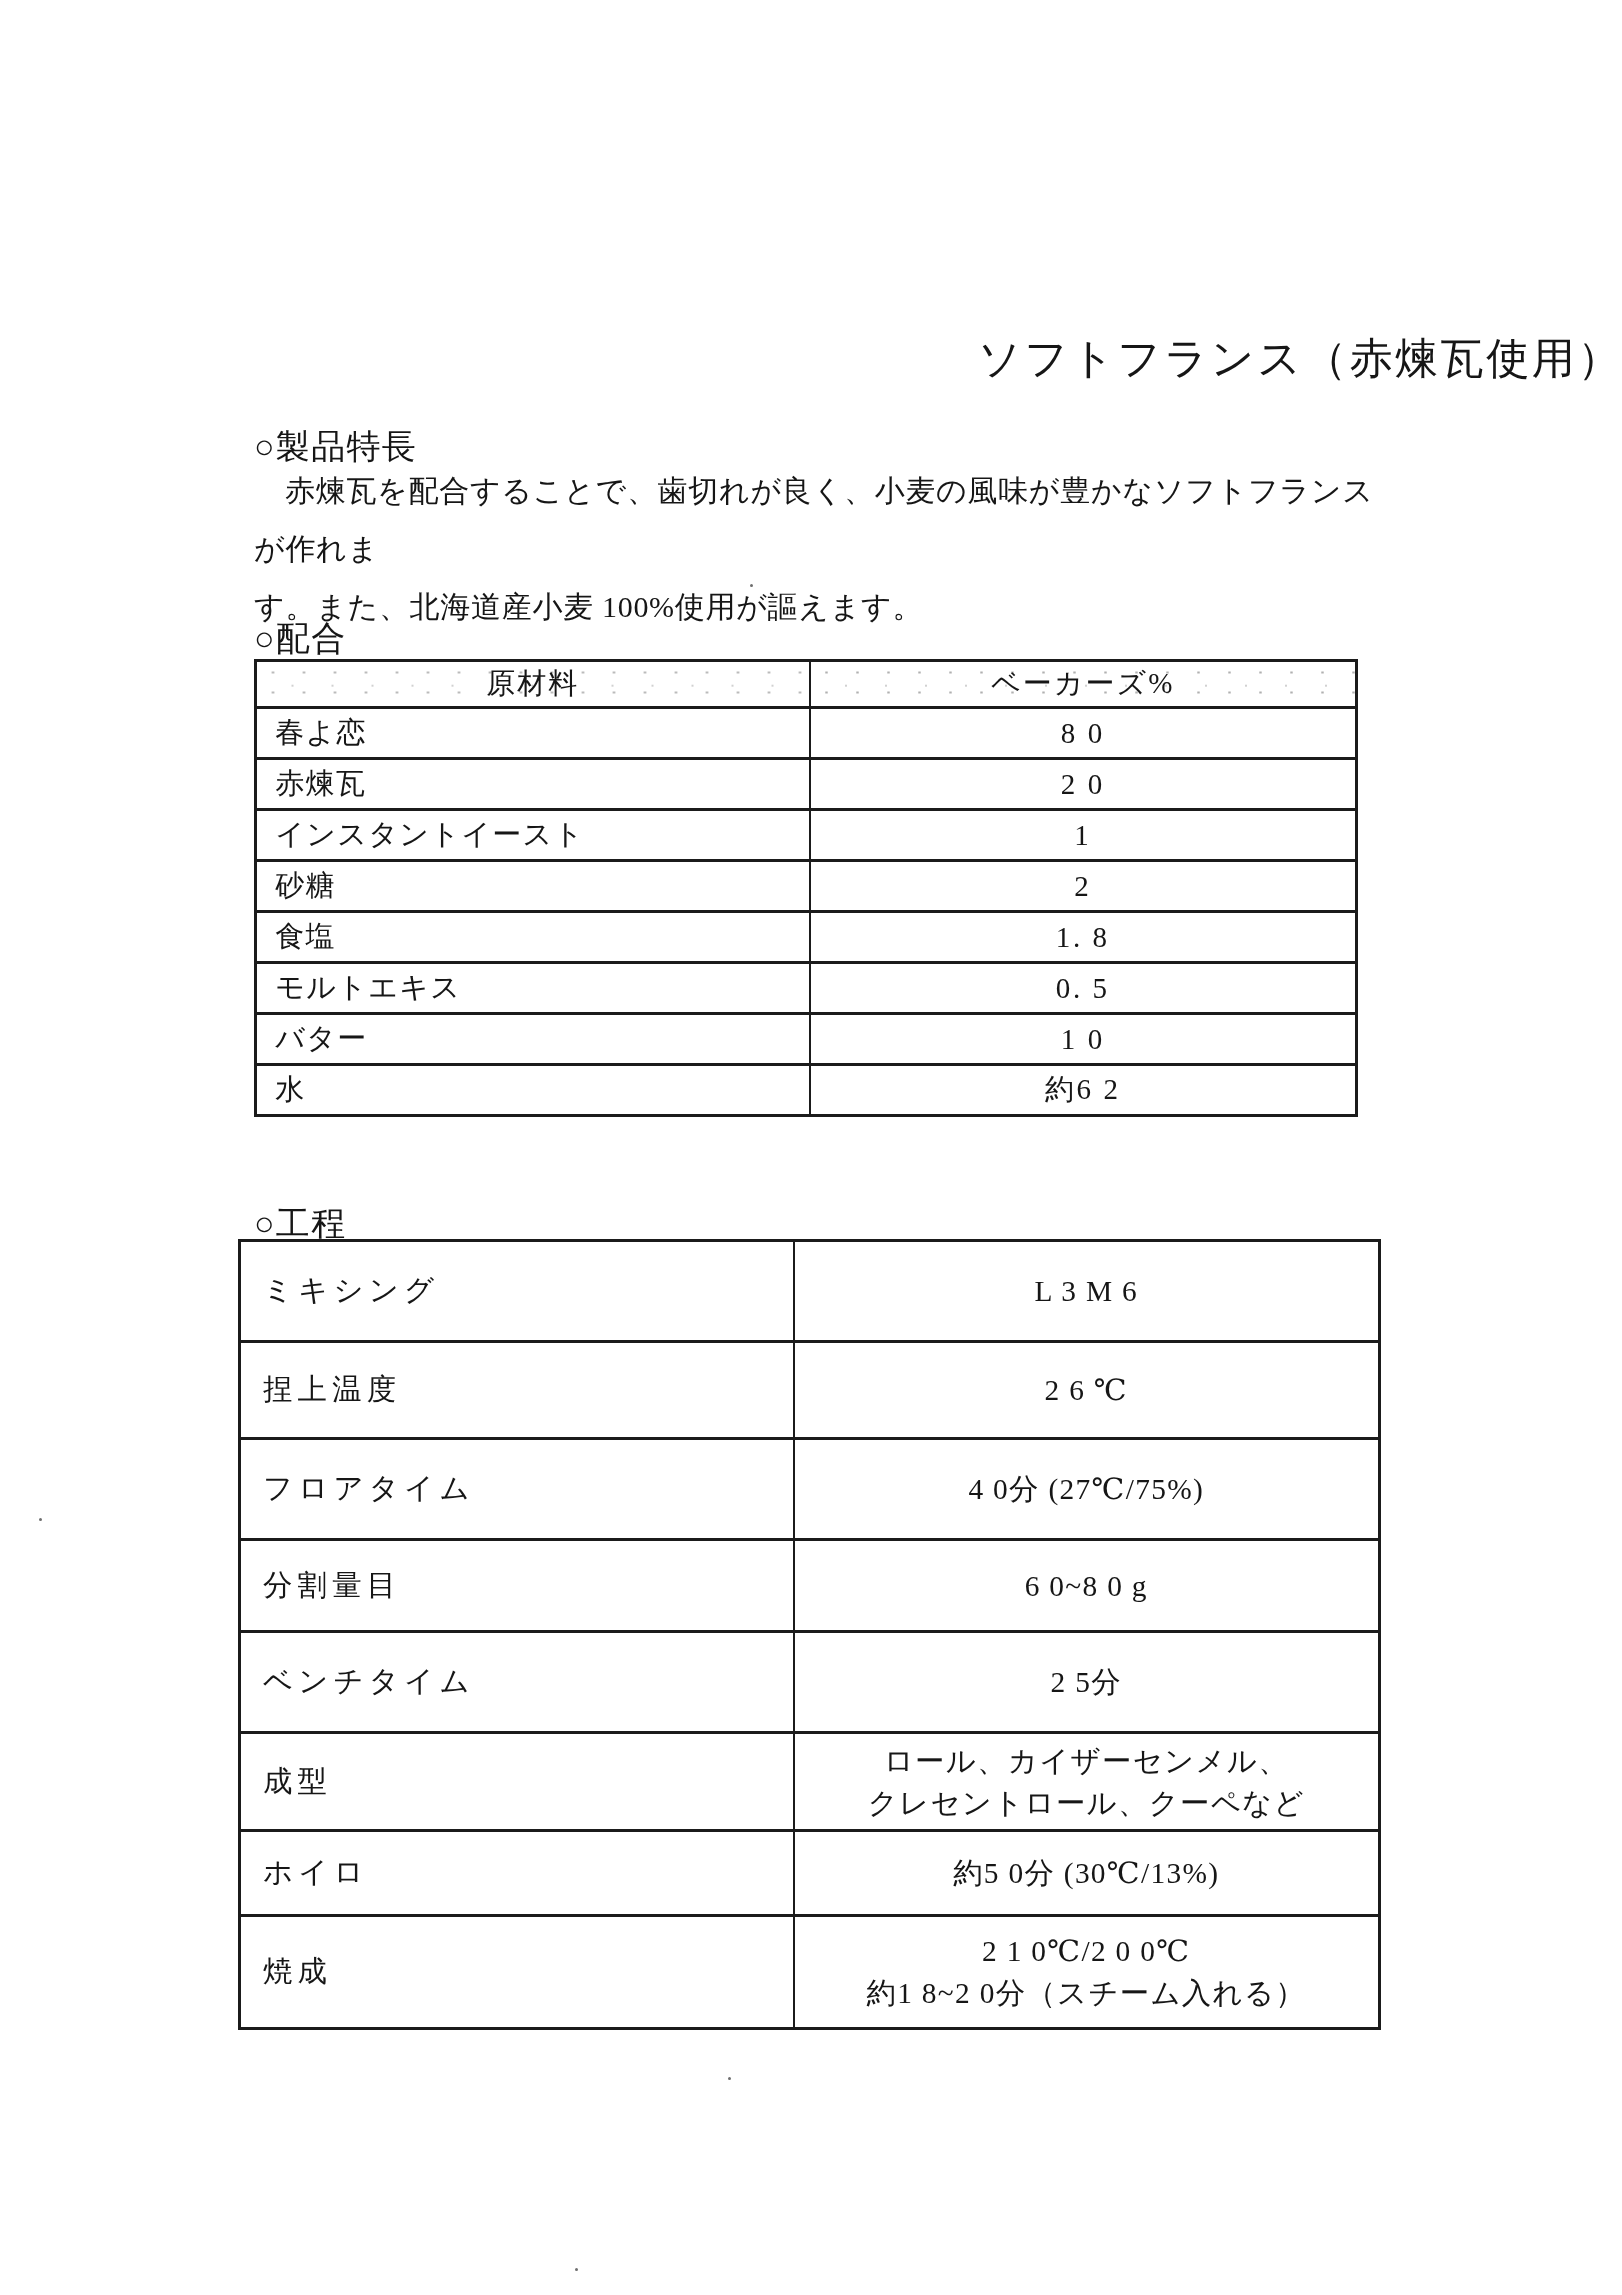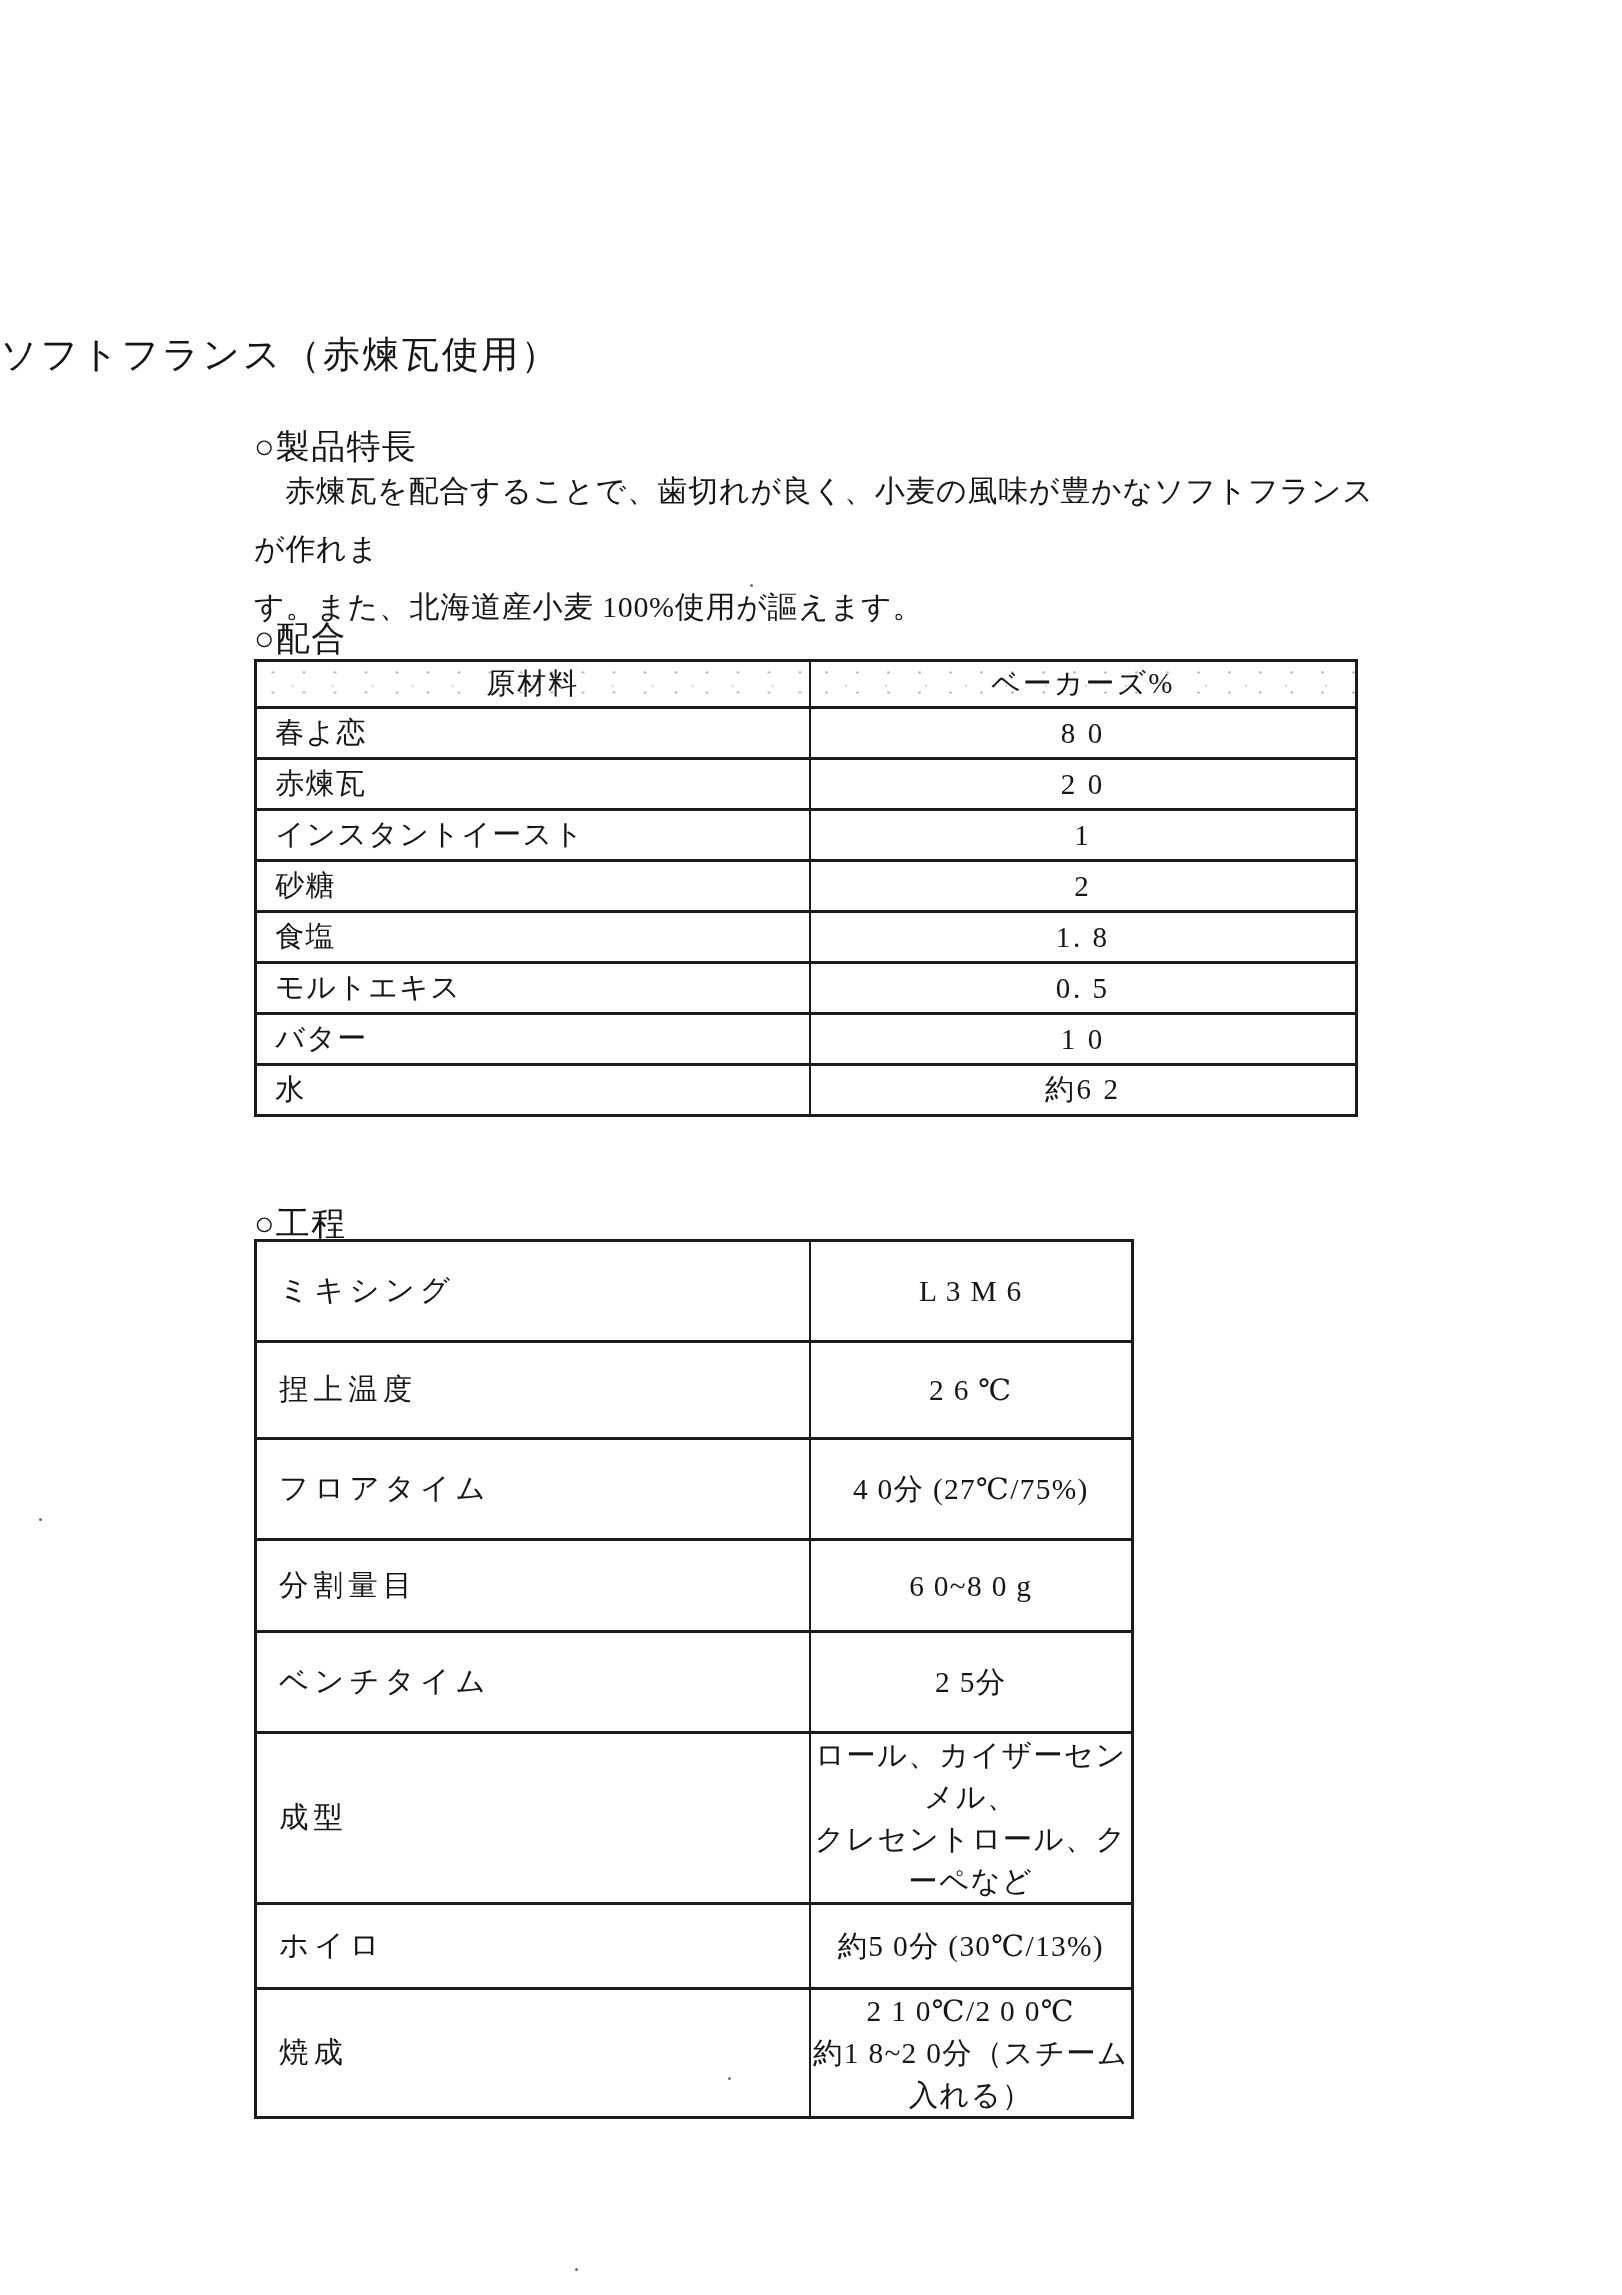--- a/index.html
+++ b/index.html
@@ -12,21 +12,21 @@
     font-family:"Liberation Serif","DejaVu Serif",serif;
     overflow:hidden;
   }
   .header-block {
     position:absolute; top:230px; right:265px;
     text-align:right; font-size:30px; line-height:44px;
     letter-spacing:2px; white-space:nowrap;
   }
   .doc-title {
     position:absolute; top:330px; left:0; width:100%;
-    text-align:left; font-size:37px; letter-spacing:2.6px;
+    text-align:right; font-size:43px; letter-spacing:2.6px;
   }
   .sec-heading {
     position:absolute; left:254px;
     font-size:34px; letter-spacing:1.3px; white-space:nowrap;
   }
   .features-heading { top:424px; }
   .formula-heading  { top:616px; }
   .process-heading  { top:1201px; }
   .para {
     position:absolute; top:462px; left:254px; width:1123px;
@@ -53,21 +53,21 @@
   .formula-table td.ing { text-align:left; padding-left:18.3px; letter-spacing:1.3px; white-space:nowrap; }
   .formula-table td.pct { text-align:center; letter-spacing:2.6px; }
   .speckled th {
     background-image:
       radial-gradient(circle, rgba(110,110,110,.55) 1px, rgba(0,0,0,0) 1.4px),
       radial-gradient(circle, rgba(140,140,140,.40) 0.8px, rgba(0,0,0,0) 1.2px);
     background-size: 31px 20px, 40px 28px;
     background-position: 0 0, 15px 9.2px;
   }
   .process-table {
-    position:absolute; top:1239px; left:254px; width:880px;
+    position:absolute; top:1239px; left:238px; width:1143px;
     border:3.3px solid #1b1b1b;
     font-size:29.4px;
   }
   .process-table col.c-step { width:554px; }
   .process-table td.step { text-align:left; padding-left:22px; letter-spacing:5.2px; white-space:nowrap; }
   .process-table td.val  { text-align:center; letter-spacing:1.3px; }
   .process-table .vline  { line-height:42px; }
   .process-table tr.r0 { height:101px; }
   .process-table tr.r1 { height:97px; }
   .process-table tr.r2 { height:101px; }

